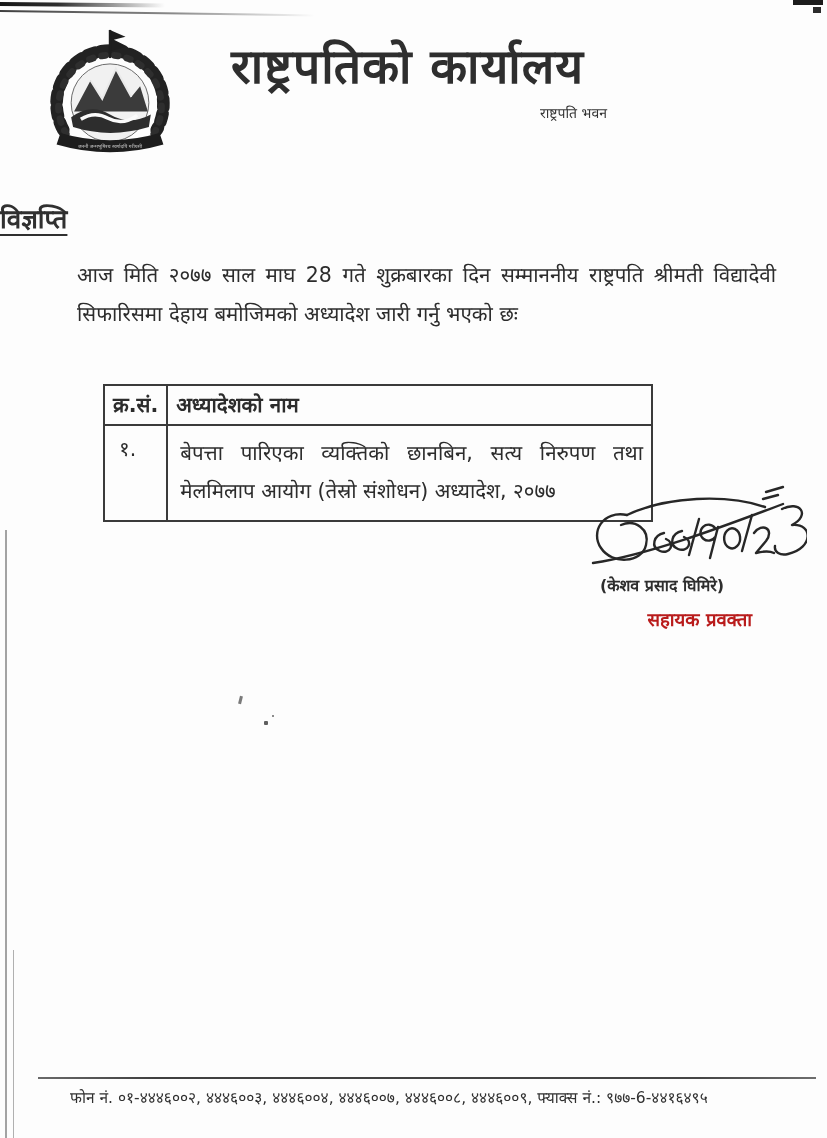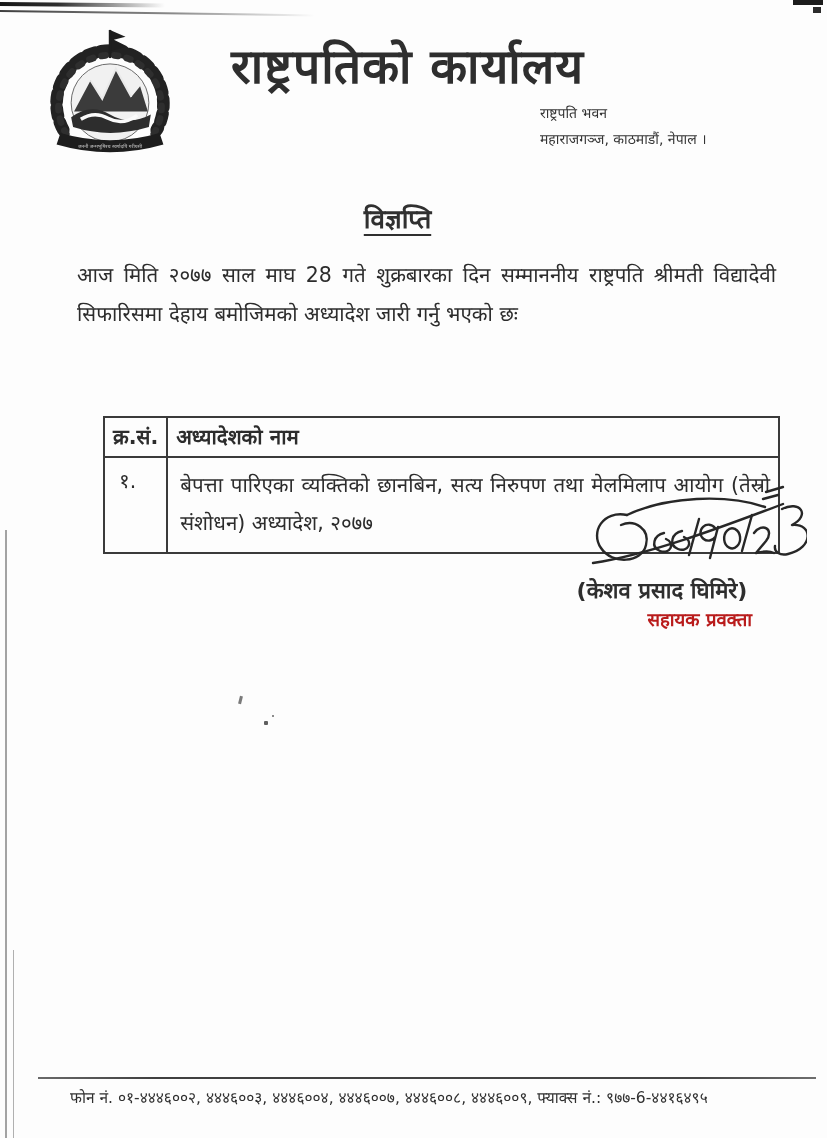--- a/index.html
+++ b/index.html
@@ -33,55 +33,55 @@
     position:absolute;left:183px;top:38px;width:440px;
     font-size:48px;font-weight:600;line-height:1.2;color:#2e2e2e;
     white-space:nowrap;letter-spacing:1px;margin-left:48px;
   }
   .addr{
     position:absolute;left:540px;top:100px;width:270px;
     font-size:14px;line-height:26px;color:#343434;font-weight:500;
   }
   
   .notice-title{
-    position:absolute;left:0;top:200px;width:795px;text-align:center;
+    position:absolute;left:0;top:200px;width:795px;
     font-size:26px;font-weight:700;color:#303030;
   }
   .notice-title span{
     text-decoration:underline;text-decoration-thickness:2px;text-underline-offset:6px;
   }
   
   .body-para{
     position:absolute;left:77px;top:256px;width:699px;
     font-size:20.5px;line-height:38.5px;font-weight:500;color:#2c2c2c;
   }
   .body-line{text-align:justify;text-align-last:justify;}
   .body-line.last{text-align:left;text-align-last:left;}
   
   .ord-table{
-    position:absolute;left:103px;top:384px;width:677px;
-    border-collapse:collapse;font-size:20.5px;color:#2c2c2c;margin-top:32px;
+    position:absolute;left:103px;top:384px;width:550px;
+    border-collapse:collapse;font-size:20.5px;color:#2c2c2c;
   }
   .ord-table th,.ord-table td{
     border:2px solid #3a3a3a;vertical-align:top;
   }
   .ord-table th{
     font-weight:700;text-align:left;padding:4px 8px 6px 8px;white-space:nowrap;
   }
   .col-sn{width:56px;}
   .ord-table td.sn-cell{padding:8px 4px 6px 14px;font-weight:500;}
   .ord-table td.name-cell{
     padding:8px 8px 10px 12px;line-height:38px;font-weight:500;
     text-align:justify;
   }
   
   .sig-svg{position:absolute;left:585px;top:484px;width:222px;height:94px;}
   .sig-name{
     position:absolute;left:572px;top:574px;width:180px;text-align:center;
-    font-size:22px;font-weight:600;color:#2e2e2e;white-space:nowrap;
+    font-size:16px;font-weight:600;color:#2e2e2e;white-space:nowrap;
   }
   .sig-title{
     position:absolute;left:572px;top:606px;width:180px;text-align:right;
     font-size:18.5px;font-weight:600;color:#b91c1c;white-space:nowrap;
   }
   
   .footer-rule{
     position:absolute;left:38px;top:1077px;width:778px;height:2px;
     background:linear-gradient(to right,#6a6a6a 0%,#3f3f3f 15%,#454545 85%,#6e6e6e 100%);
   }
@@ -124,21 +124,20 @@
       <path d="M40,95 q14,-9 28,-1 q15,8 30,-3" fill="none" stroke="#fafafa" stroke-width="3.5"></path>
 
       <path d="M19,109 Q70,124 121,109 L125,121 Q70,137 15,121 Z" fill="#1d1d1d"></path>
       <text x="70" y="125" text-anchor="middle" font-size="5" fill="#cfcfcf">जननी जन्मभूमिश्च स्वर्गादपि गरीयसी</text>
     </svg>
 
     <div class="office-name">राष्ट्रपतिको कार्यालय</div>
 
     <div class="addr">
       <div>राष्ट्रपति भवन</div>
-      <div>महाराजगञ्ज, काठमाडौं, नेपाल ।</div>
     </div>
   </div>
 
   <div class="notice-title">
     <span>विज्ञप्ति</span>
   </div>
 
   <div class="body-para">
     <div class="body-line">आज मिति २०७७ साल माघ 28 गते शुक्रबारका दिन सम्माननीय राष्ट्रपति श्रीमती विद्यादेवी</div>
     <div class="body-line last">सिफारिसमा देहाय बमोजिमको अध्यादेश जारी गर्नु भएको छः</div>

